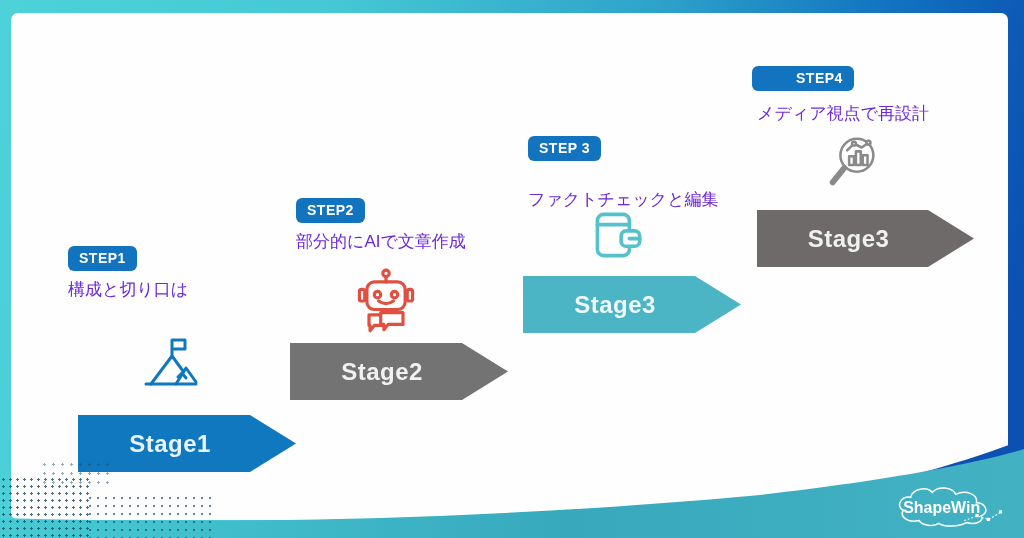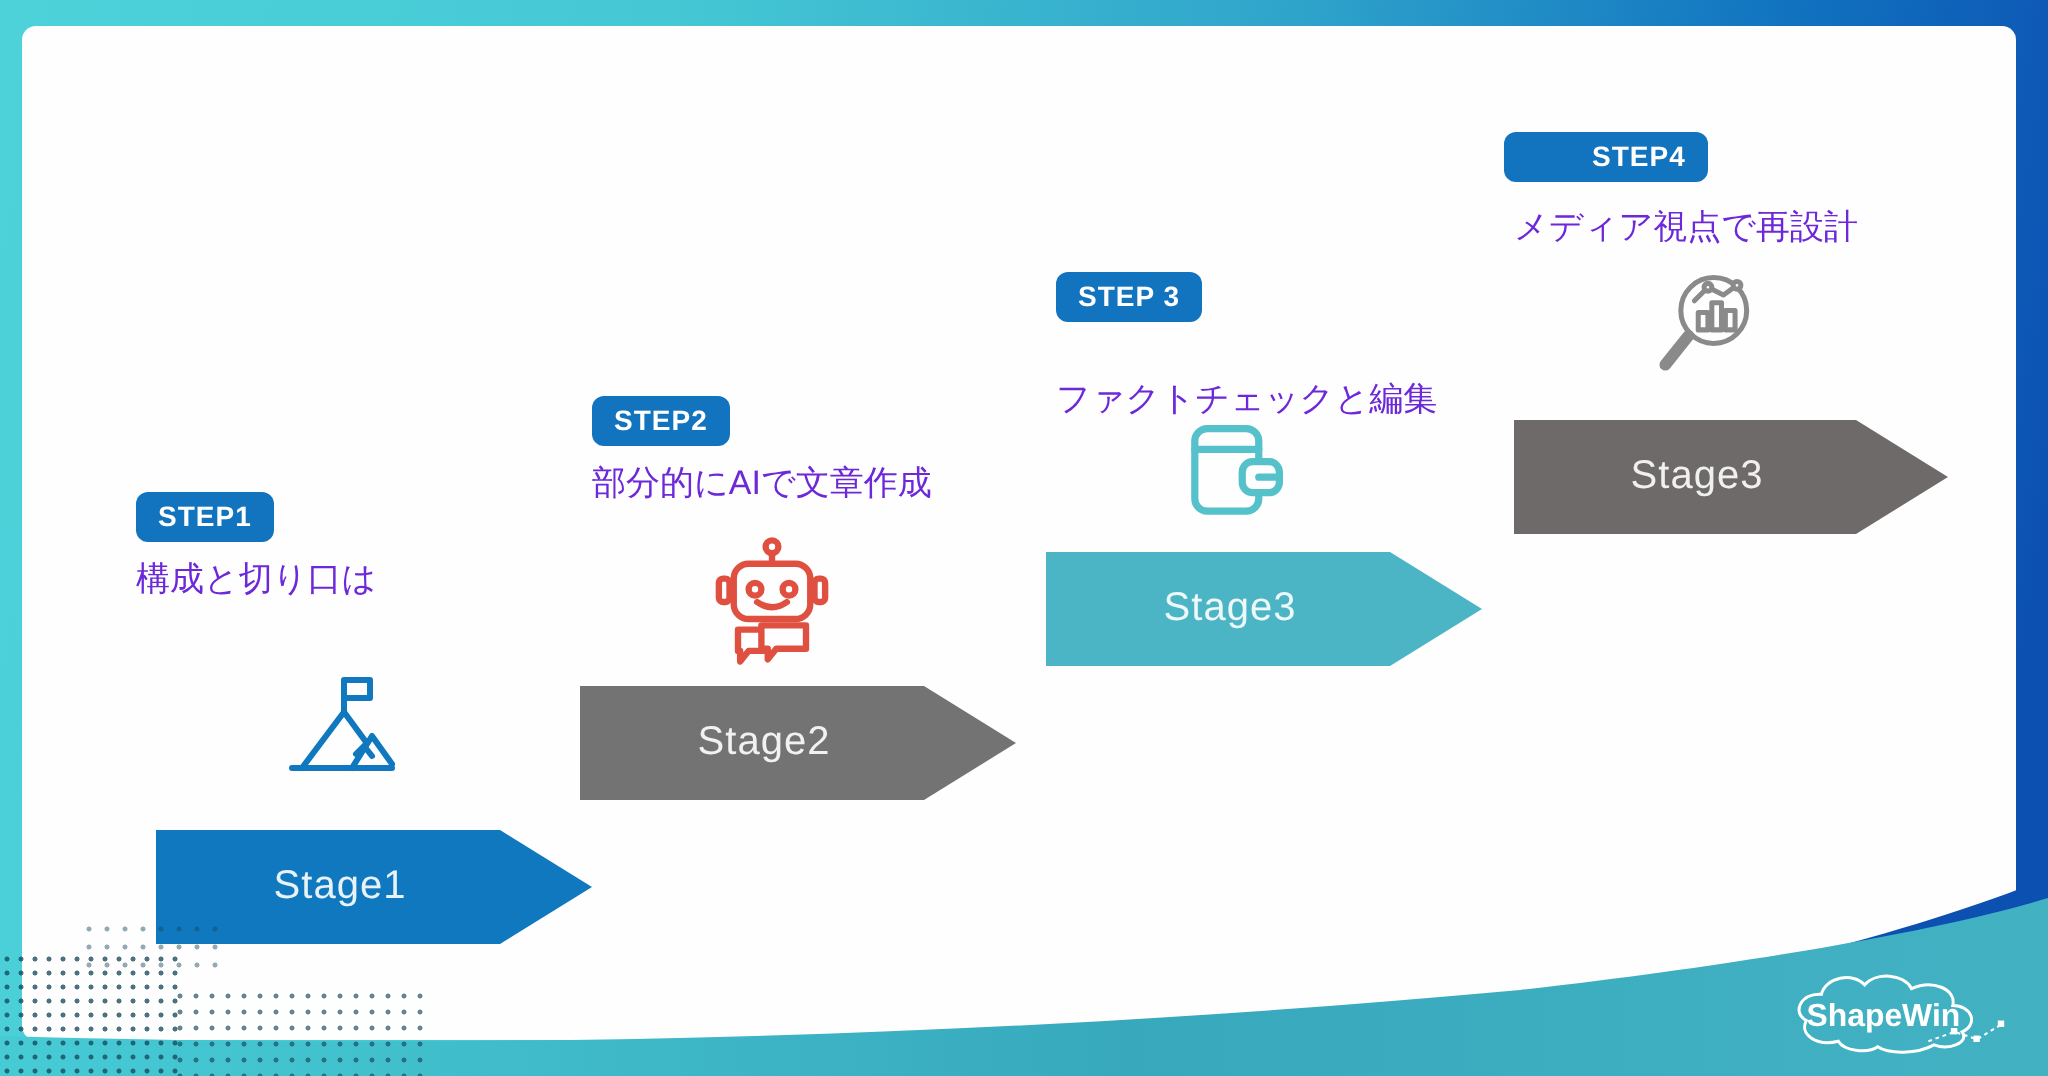--- a/index.html
+++ b/index.html
@@ -28,21 +28,21 @@
   .badge { position:absolute; z-index:3; background:#1273bf; color:#fff;
            font-size:14px; font-weight:bold; letter-spacing:.5px;
            padding:4px 11px 5px; border-radius:6px; }
   .desc { position:absolute; z-index:3; font-size:17px; color:#6d28d9; line-height:27px; }
   .icon { position:absolute; z-index:3; }
   .icon svg { display:block; }
 
   .arrow { position:absolute; z-index:3; height:57px; display:flex; align-items:center; justify-content:center;
            padding-right:34px;
            clip-path:polygon(0 0, calc(100% - 46px) 0, 100% 50%, calc(100% - 46px) 100%, 0 100%); }
-  .arrow .label { color:rgba(255,255,255,.9); font-size:20px; font-weight:normal; letter-spacing:.5px; }
+  .arrow .label { color:rgba(255,255,255,.9); font-size:24px; font-weight:bold; letter-spacing:.5px; }
 
   #badge1 { left:68px;  top:246px;text-align:center; }
   #desc1  { left:68px;  top:276px; }
   #icon1  { left:138px; top:333px; }
   #arrow1 { left:78px;  top:415px; width:218px; }
 
   #badge2 { left:296px; top:198px; }
   #desc2  { left:296px; top:228px; }
   #icon2  { left:352px; top:267px; }
   #arrow2 { left:290px; top:343px; width:218px; }

